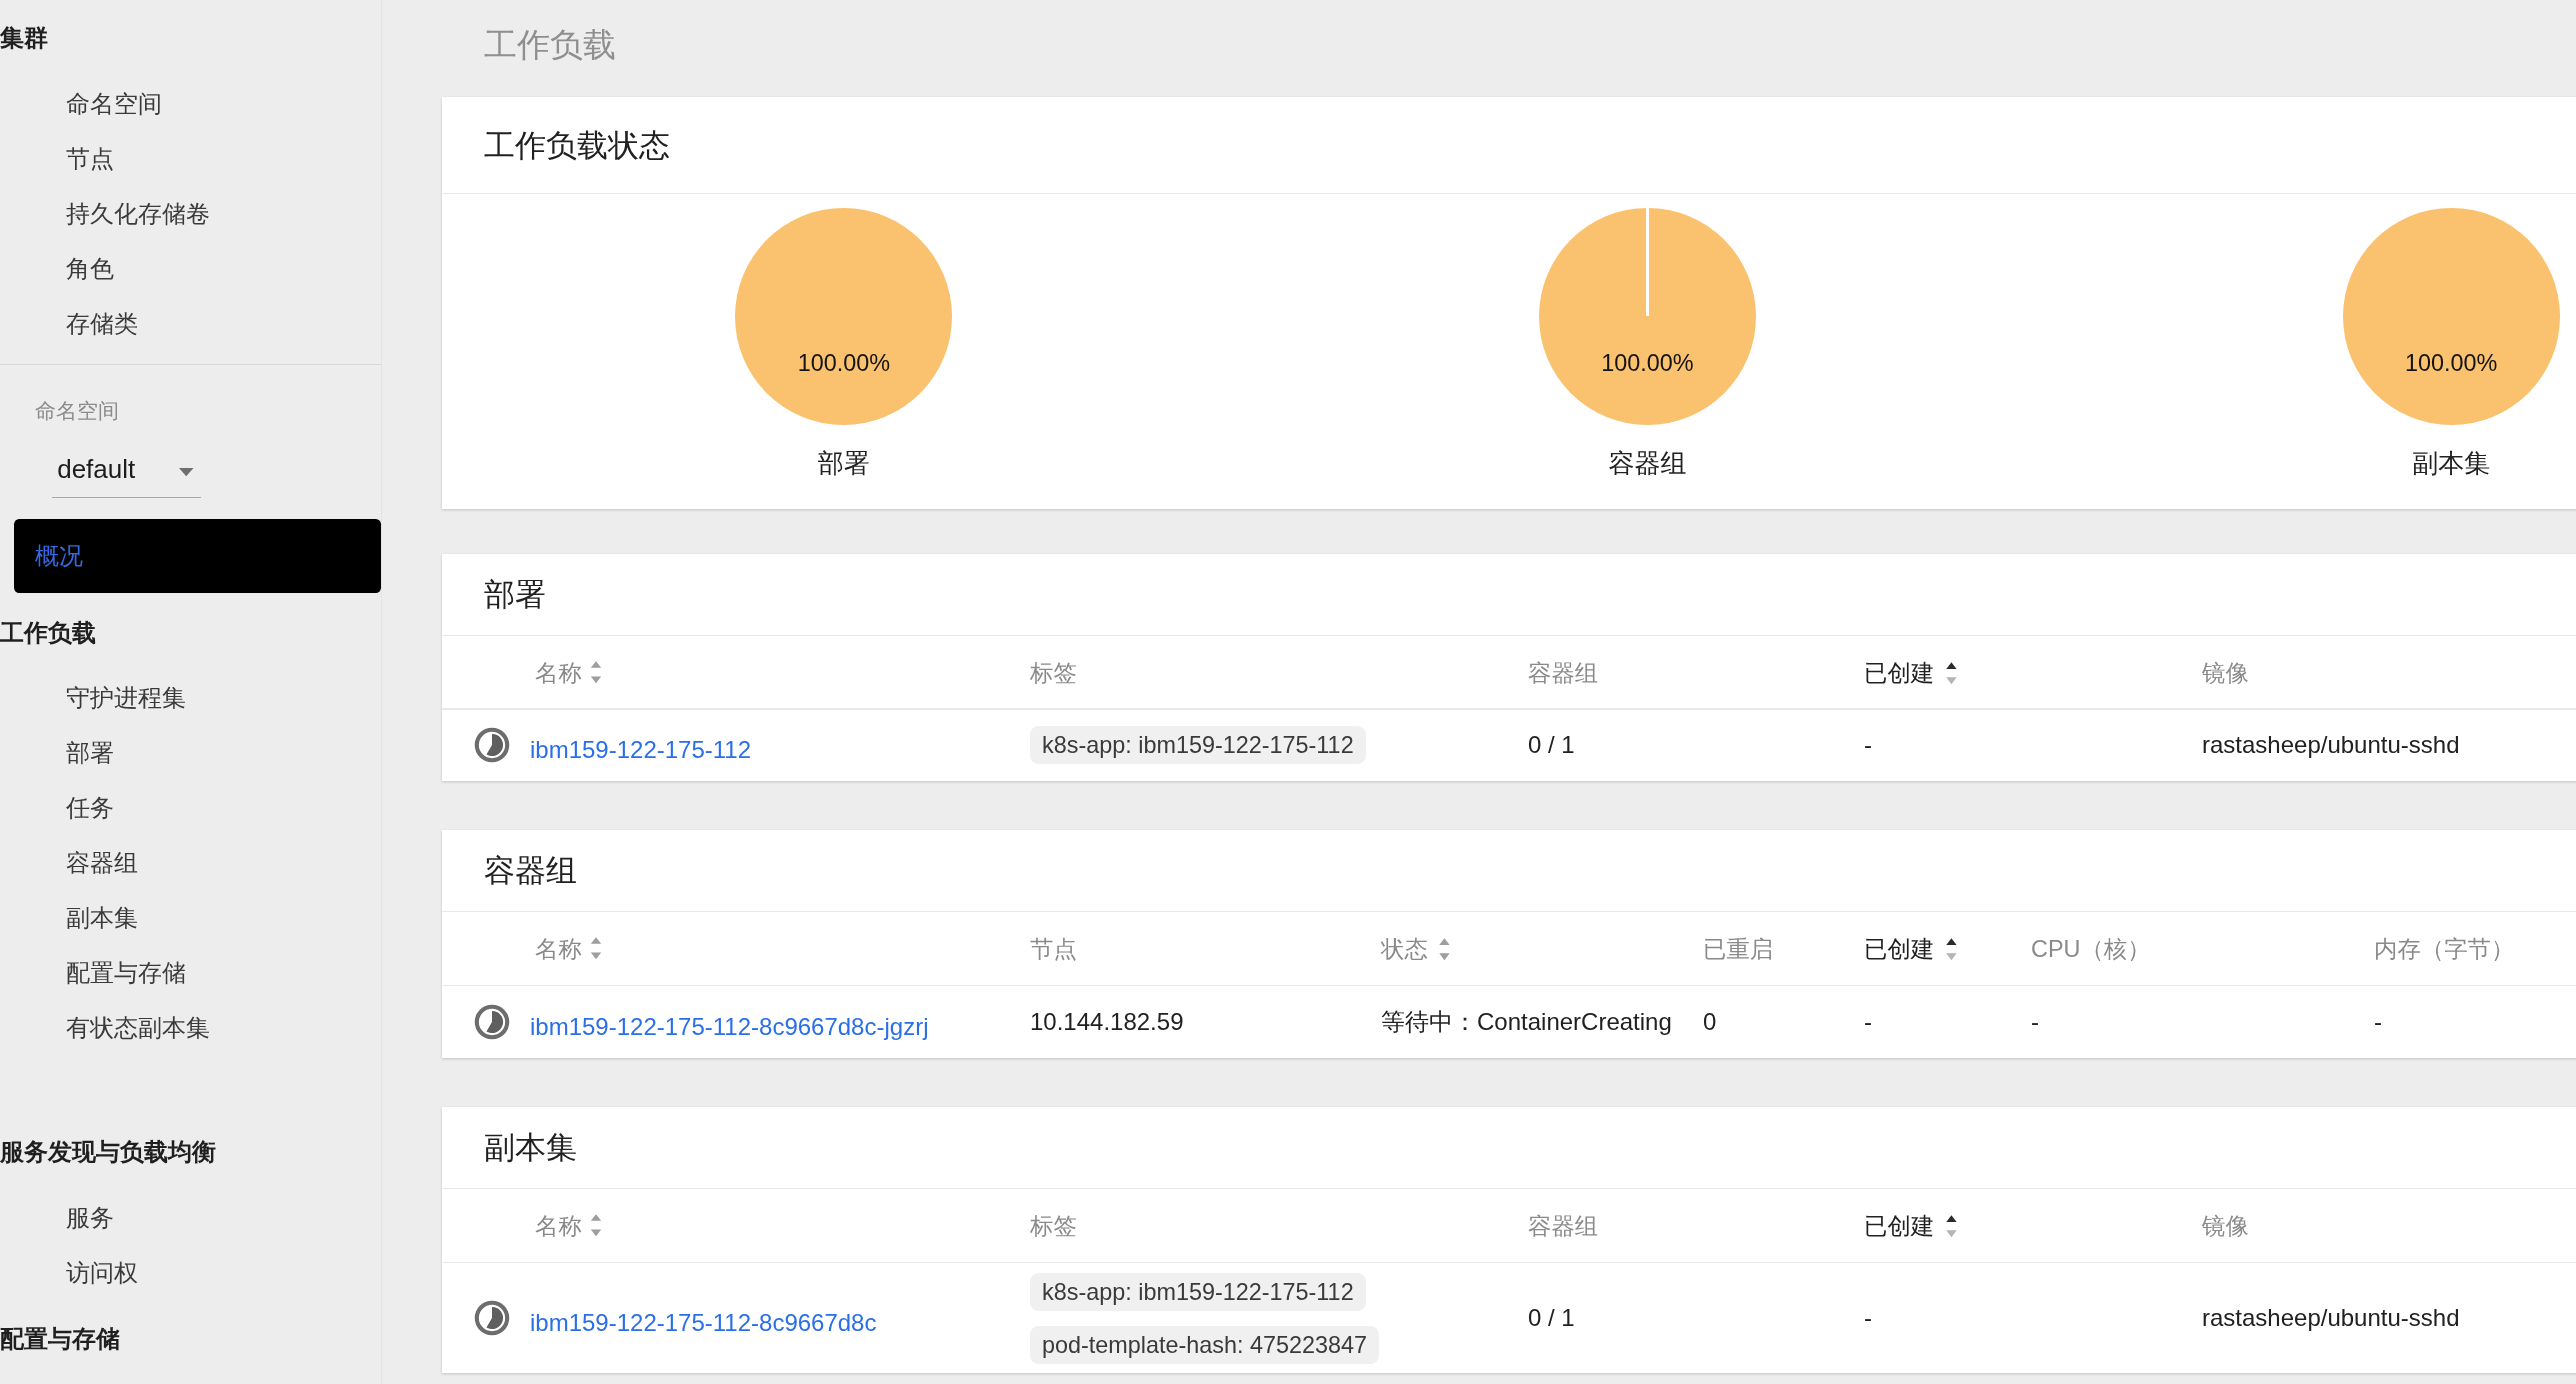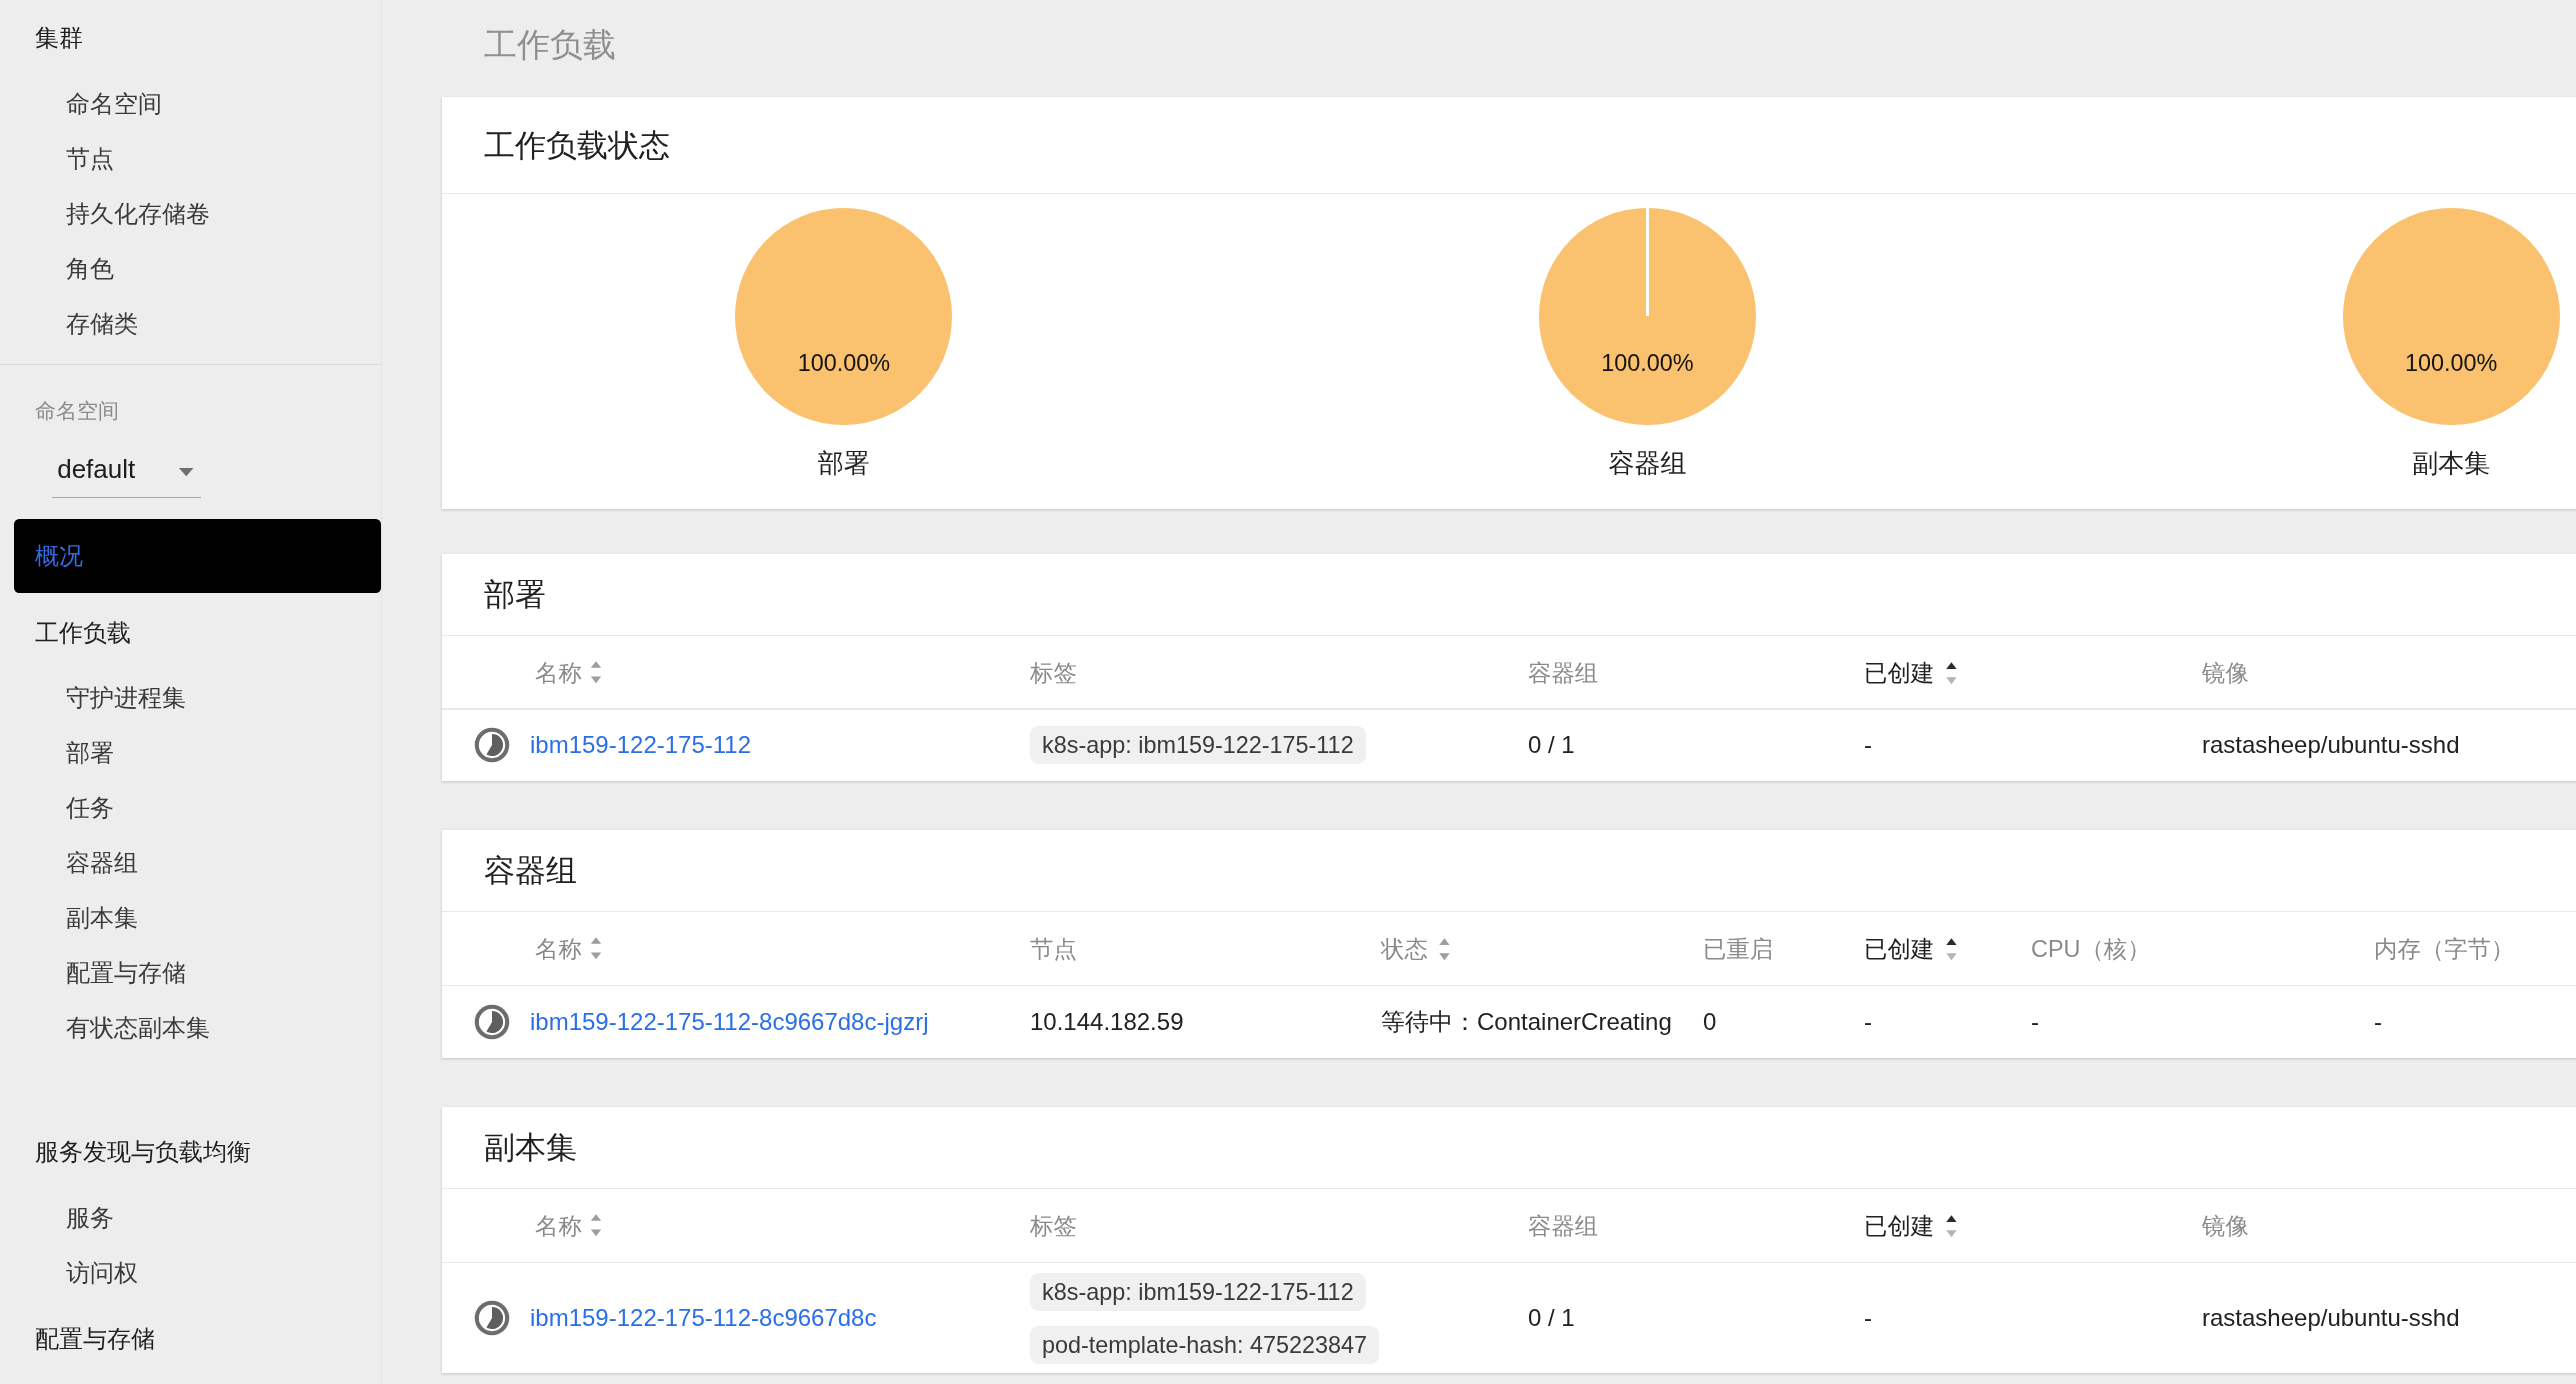--- a/index.html
+++ b/index.html
@@ -4,21 +4,21 @@
 <style>
   html,body{margin:0;padding:0;}
   body{
     width:2576px;height:1384px;overflow:hidden;position:relative;
     background:#ededed;color:#212121;
     font-family:"Liberation Sans",sans-serif;
     -webkit-font-smoothing:antialiased;
   }
   
   .sidebar{position:absolute;left:0;top:0;width:381px;height:1384px;background:#ededed;border-right:0.9px solid #e3e3e3;}
-  .sb-h{position:absolute;left:0;right:0;height:55px;line-height:55px;padding-left:35px;font-size:24px;font-weight:400;color:#1f1f1f;cursor:pointer;}
+  .sb-h{position:absolute;left:0;right:0;height:55px;line-height:55px;font-size:24px;font-weight:700;color:#1f1f1f;cursor:pointer;}
   .sb-list{position:absolute;left:0;right:0;}
   .sb-item{height:55px;line-height:55px;padding-left:66px;font-size:24px;color:#3a3a3a;cursor:pointer;}
   .sb-divider{position:absolute;left:0;right:0;height:0;border-top:1.7px solid #d8d8d8;}
   .ns-label{position:absolute;left:0;right:0;height:42px;line-height:42px;padding-left:35px;font-size:21px;color:#8b8b8b;}
   .ns-select{position:absolute;left:52px;width:149px;height:55px;line-height:54px;border-bottom:1.7px solid #a8a8a8;font-size:26px;color:#1c1c1c;cursor:pointer;}
   .ns-select .val{padding-left:5.2px;}
   .ns-caret{position:absolute;right:7px;top:1.7px;font-size:16.5px;color:#6f6f6f;transform:scaleX(1.5) scaleY(0.85);}
   .sb-active{position:absolute;left:14px;right:0;height:74px;line-height:74px;border-radius:5.2px;background:#000000;padding-left:21px;font-size:24px;color:#356ae0;cursor:pointer;}
   
   .main{position:absolute;left:381px;top:0;right:0;bottom:0;padding-left:61px;}
@@ -45,21 +45,21 @@
   .grid-pod{grid-template-columns:588px 351px 322px 161px 167px 343px 1fr;}
   .th{white-space:nowrap;}
   .th.first{padding-left:93px;font-family:Liberation Mono, monospace;}
   .th .lbl{vertical-align:middle;}
   .th.sorted{color:#212121;font-weight:400;}
   .sort{display:inline-flex;flex-direction:column;margin-left:10.4px;vertical-align:middle;cursor:pointer;}
   .sort i{font-style:normal;font-size:13px;line-height:14.7px;color:#9e9e9e;transform:scaleX(1.35) scaleY(0.9);}
   .sort.asc .up{color:#2b2b2b;}
   .sort.asc .dn{color:#b5b5b5;}
   .td{white-space:nowrap;overflow:hidden;}
-  .td.name{display:flex;align-items:center;padding-left:31px;}
+  .td.name{display:flex;align-items:flex-end;padding-left:31px;}
   .td.name svg{flex:0 0 auto;margin-right:19px;}
   a.link{color:#2a6fe8;text-decoration:none;cursor:pointer;}
   .chips{display:flex;flex-direction:column;gap:15.6px;align-items:flex-start;}
   .chip{background:#f0f0f0;border-radius:8.7px;height:38px;line-height:38px;padding:0 12px;font-size:23.4px;color:#3a3a3a;white-space:nowrap;}
 </style>
 </head>
 <body>
 
 <aside class="sidebar">
   <div class="sb-h" style="top:10.4px">集群</div>

